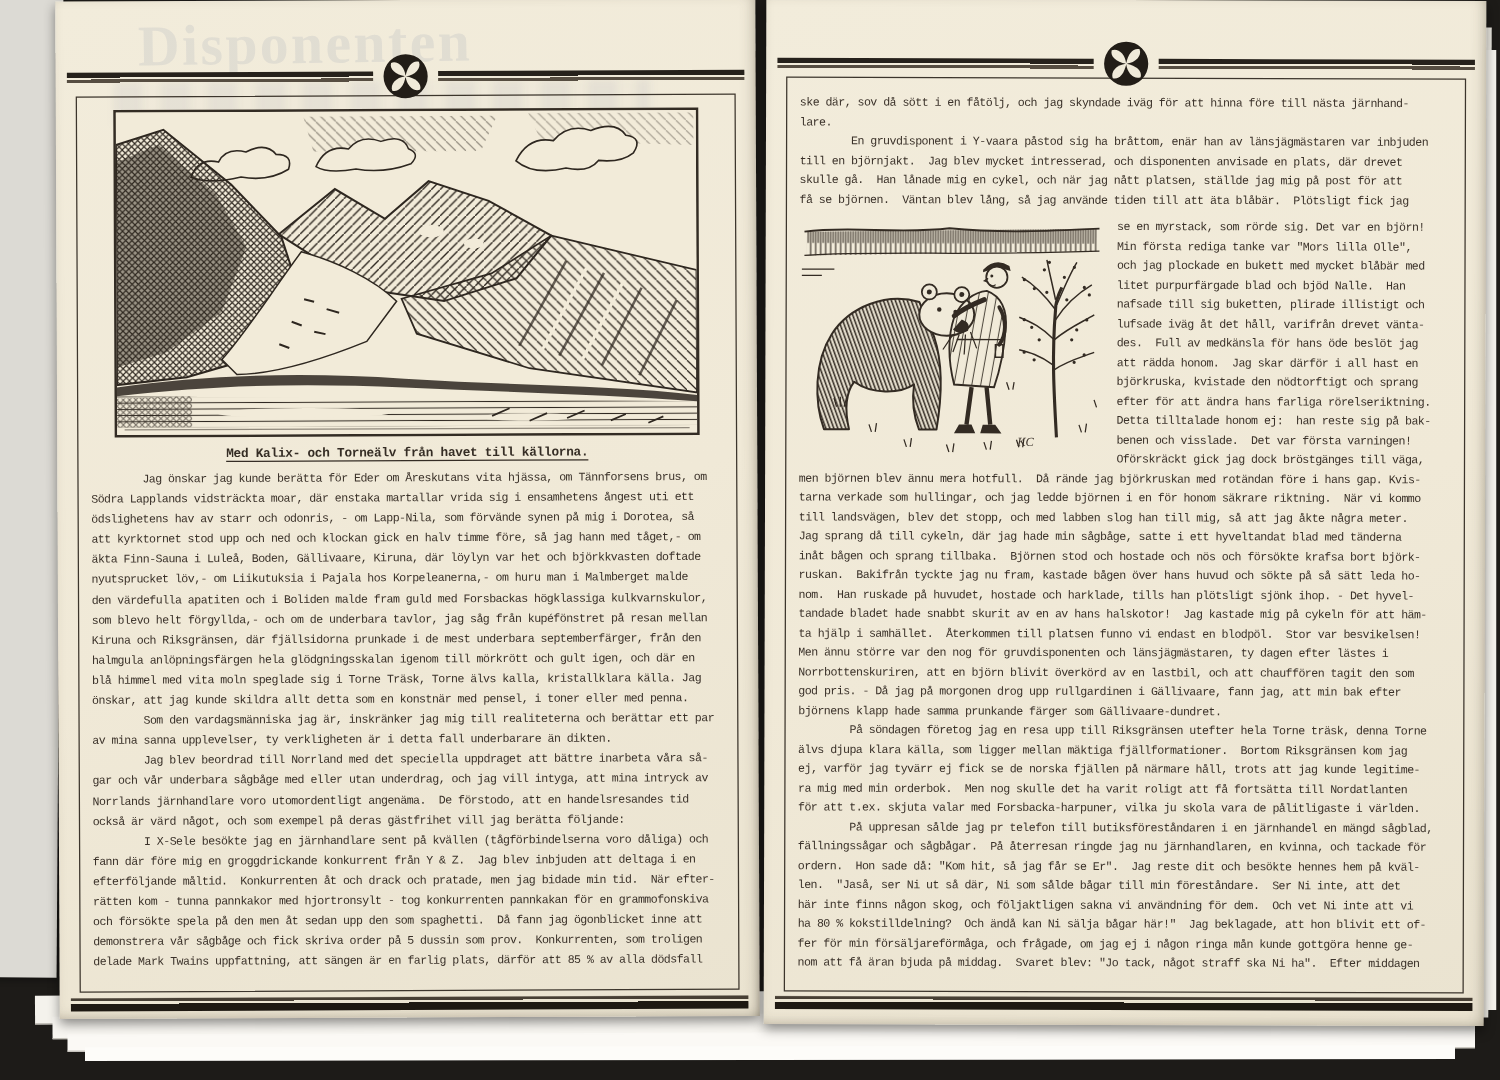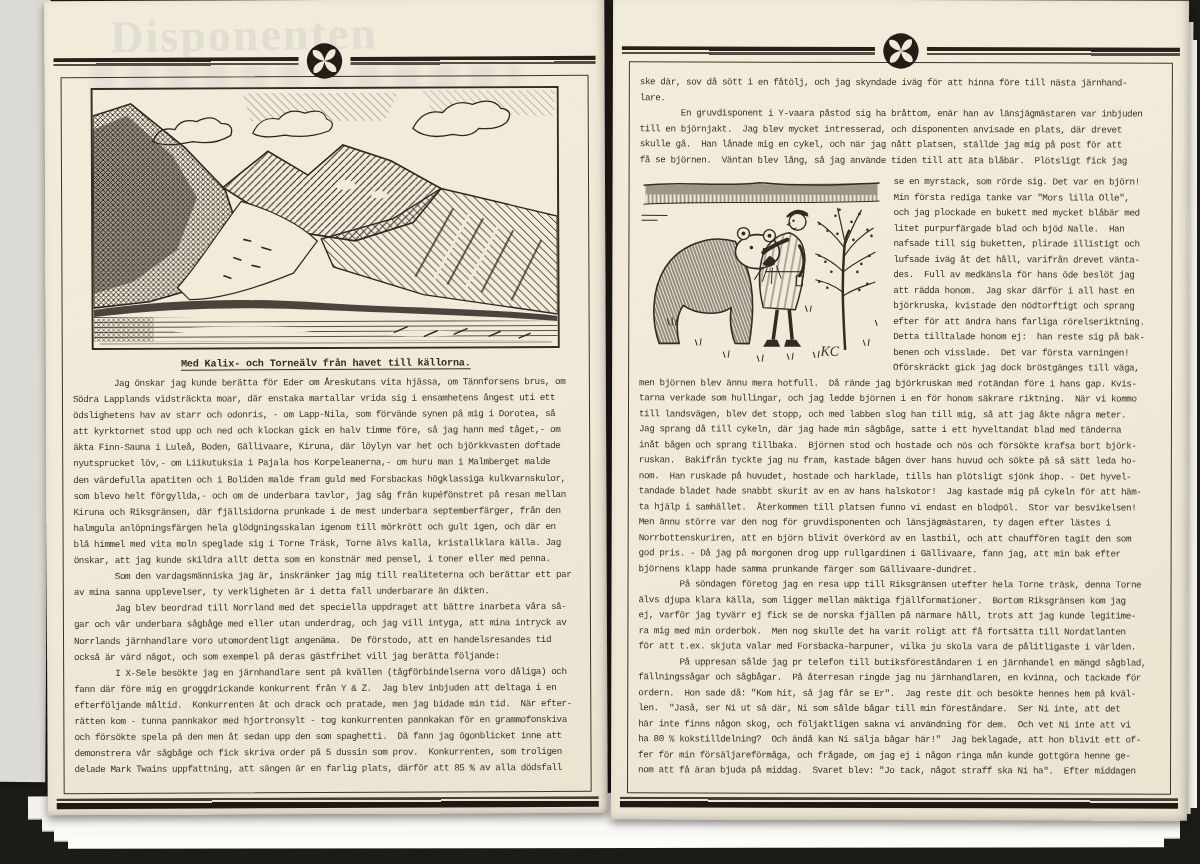--- a/index.html
+++ b/index.html
@@ -57,22 +57,22 @@
                   text-decoration:underline; text-underline-offset:2.5px; }
 
   
   .art-frame { width:468px; margin:10px auto 0; border:2px solid #332c24; background:#f2ebd9; }
   .art-frame svg { display:block; }
 
   
   .rp-intro { margin:12px 10px 0; }
   .rp-flow  { margin:6px 10px 0; }
   .bear-float { float:left; width:244px; height:190px; margin:2px 10px 4px 0; position:relative; }
-  .bear-sig { position:absolute; right:44px; bottom:6px; font-family:"Liberation Serif",serif;
-              font-style:italic; font-size:14px; color:#3a3129; }
+  .bear-sig { position:absolute; right:56px; bottom:6px; font-family:"Liberation Serif",serif;
+              font-style:italic; font-size:10px; color:#3a3129; }
 </style>
 </head>
 <body>
 
 <div style="position:absolute; inset:0;">
 
   <div class="edge-sheet edge-left"></div>
   <div class="edge-sheet fan-1"></div>
   <div class="edge-sheet fan-2"></div>
   <div class="edge-sheet fan-3"></div>

